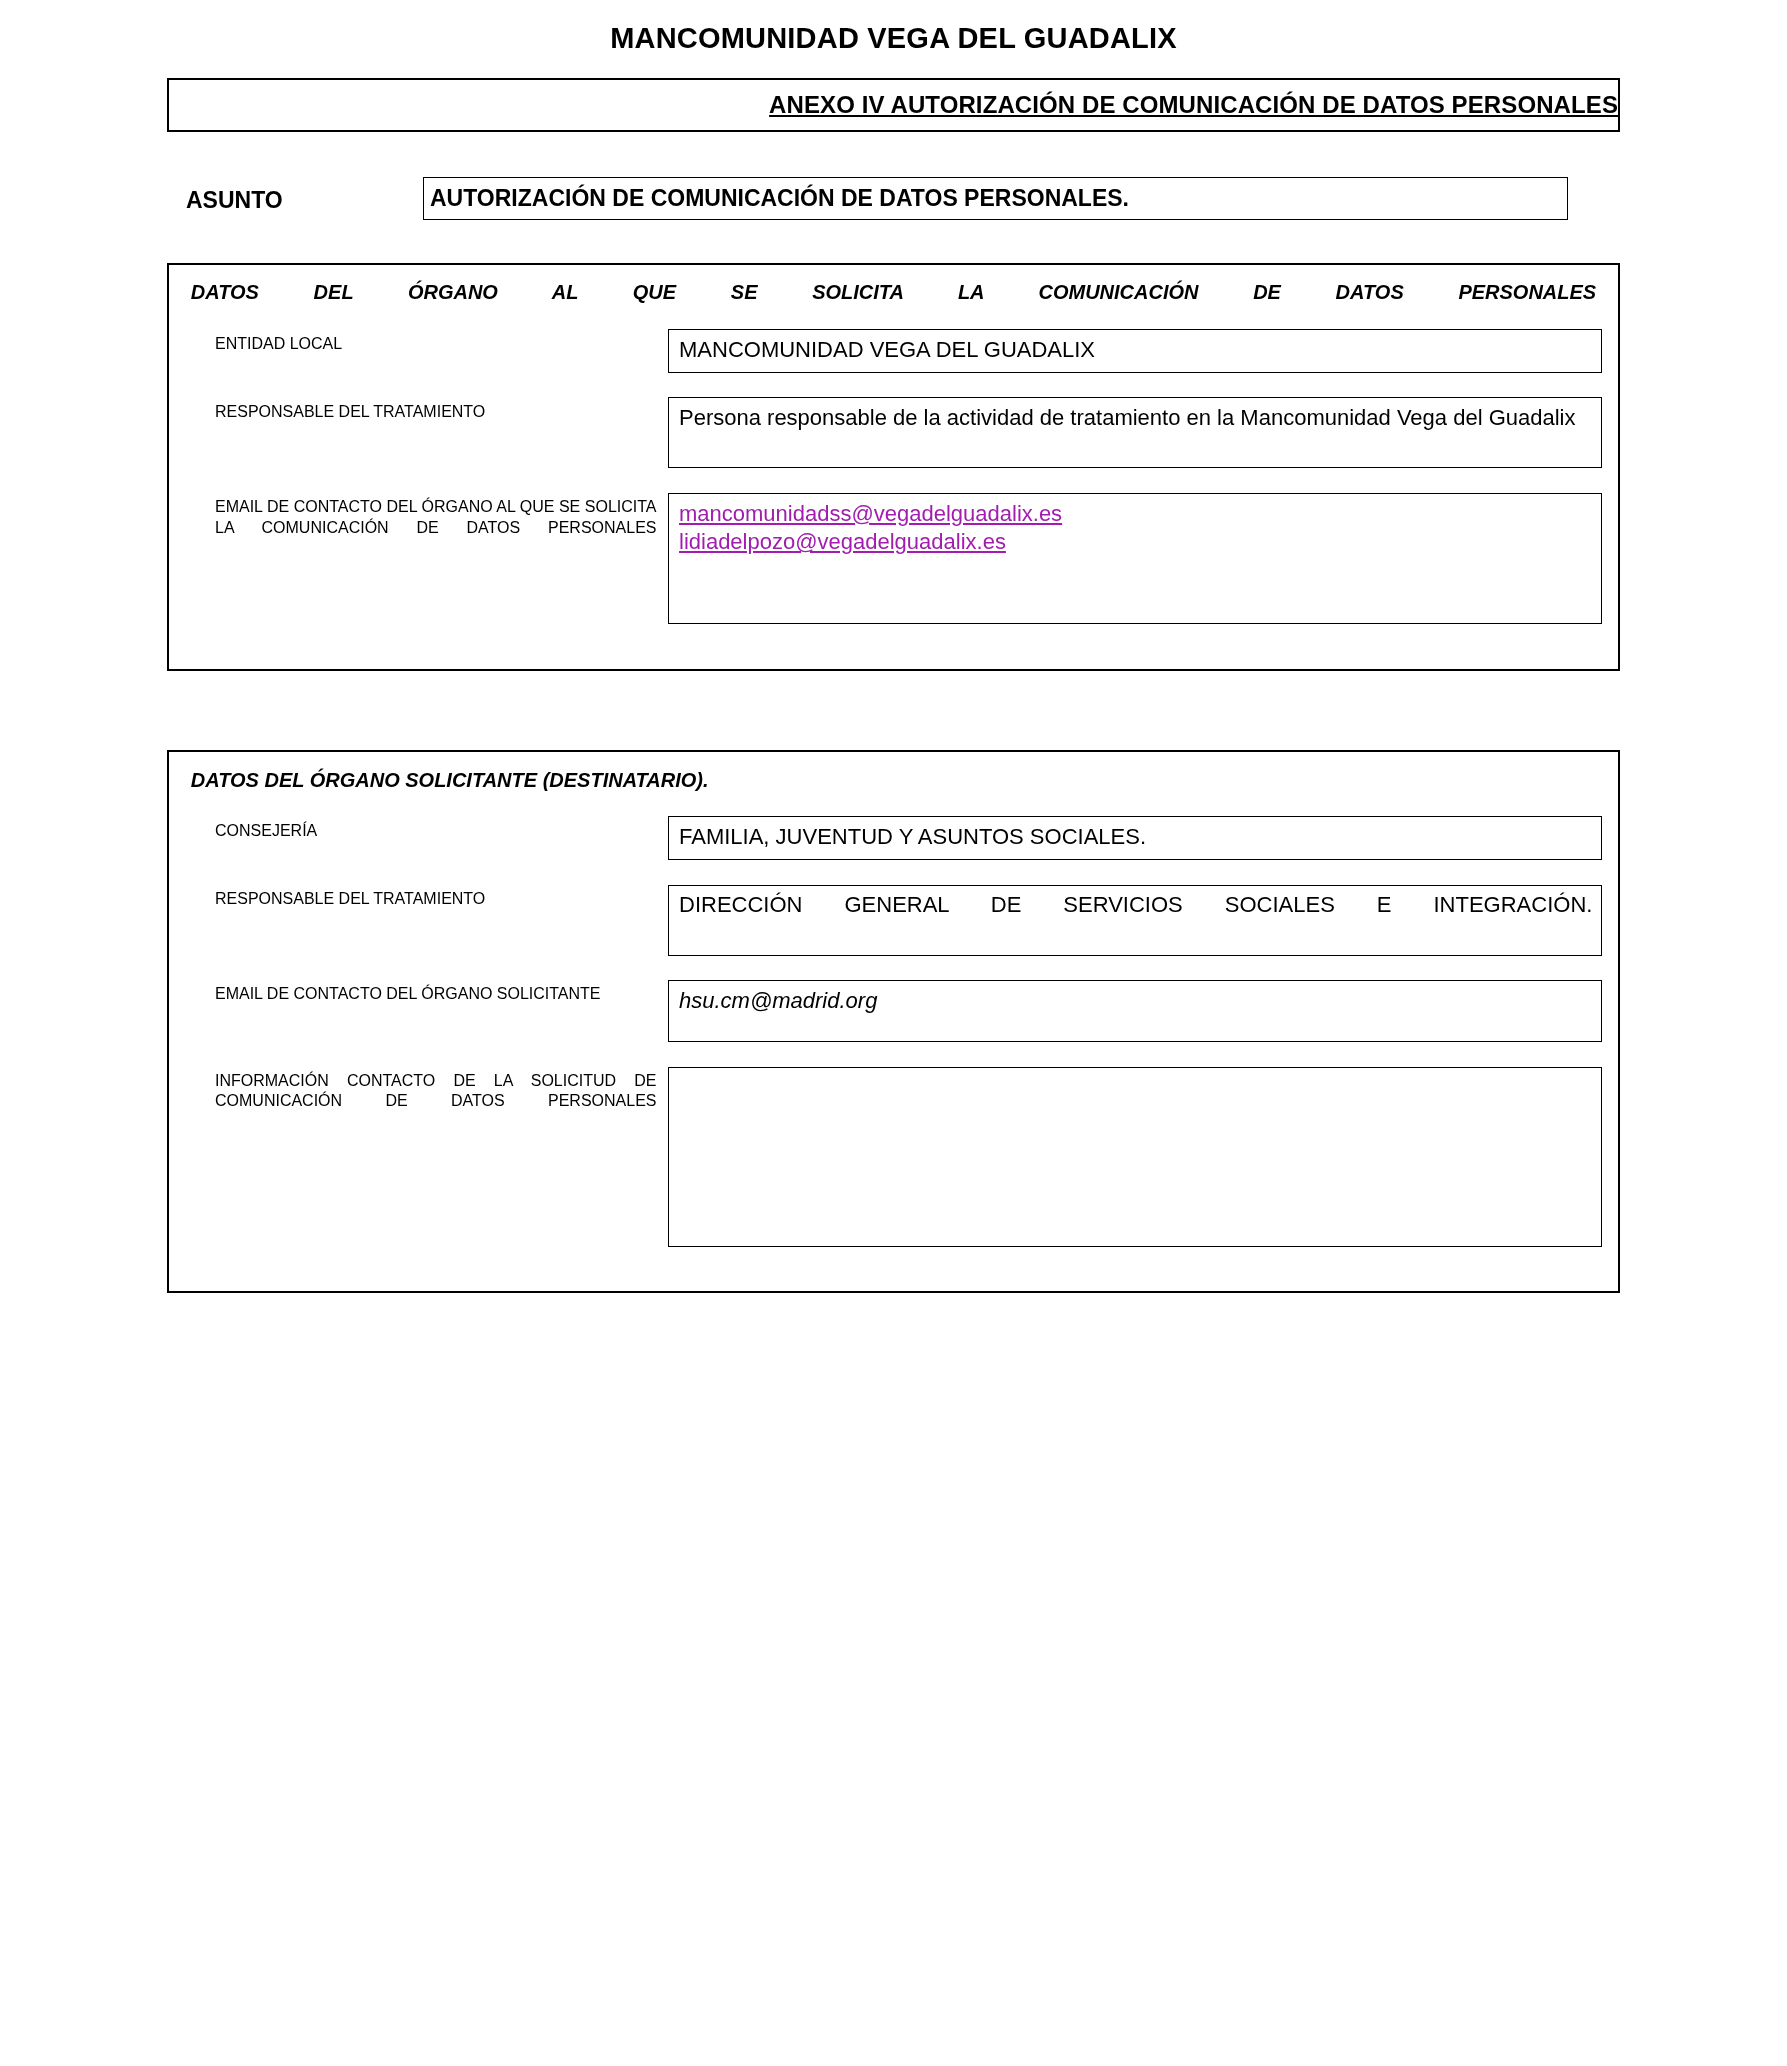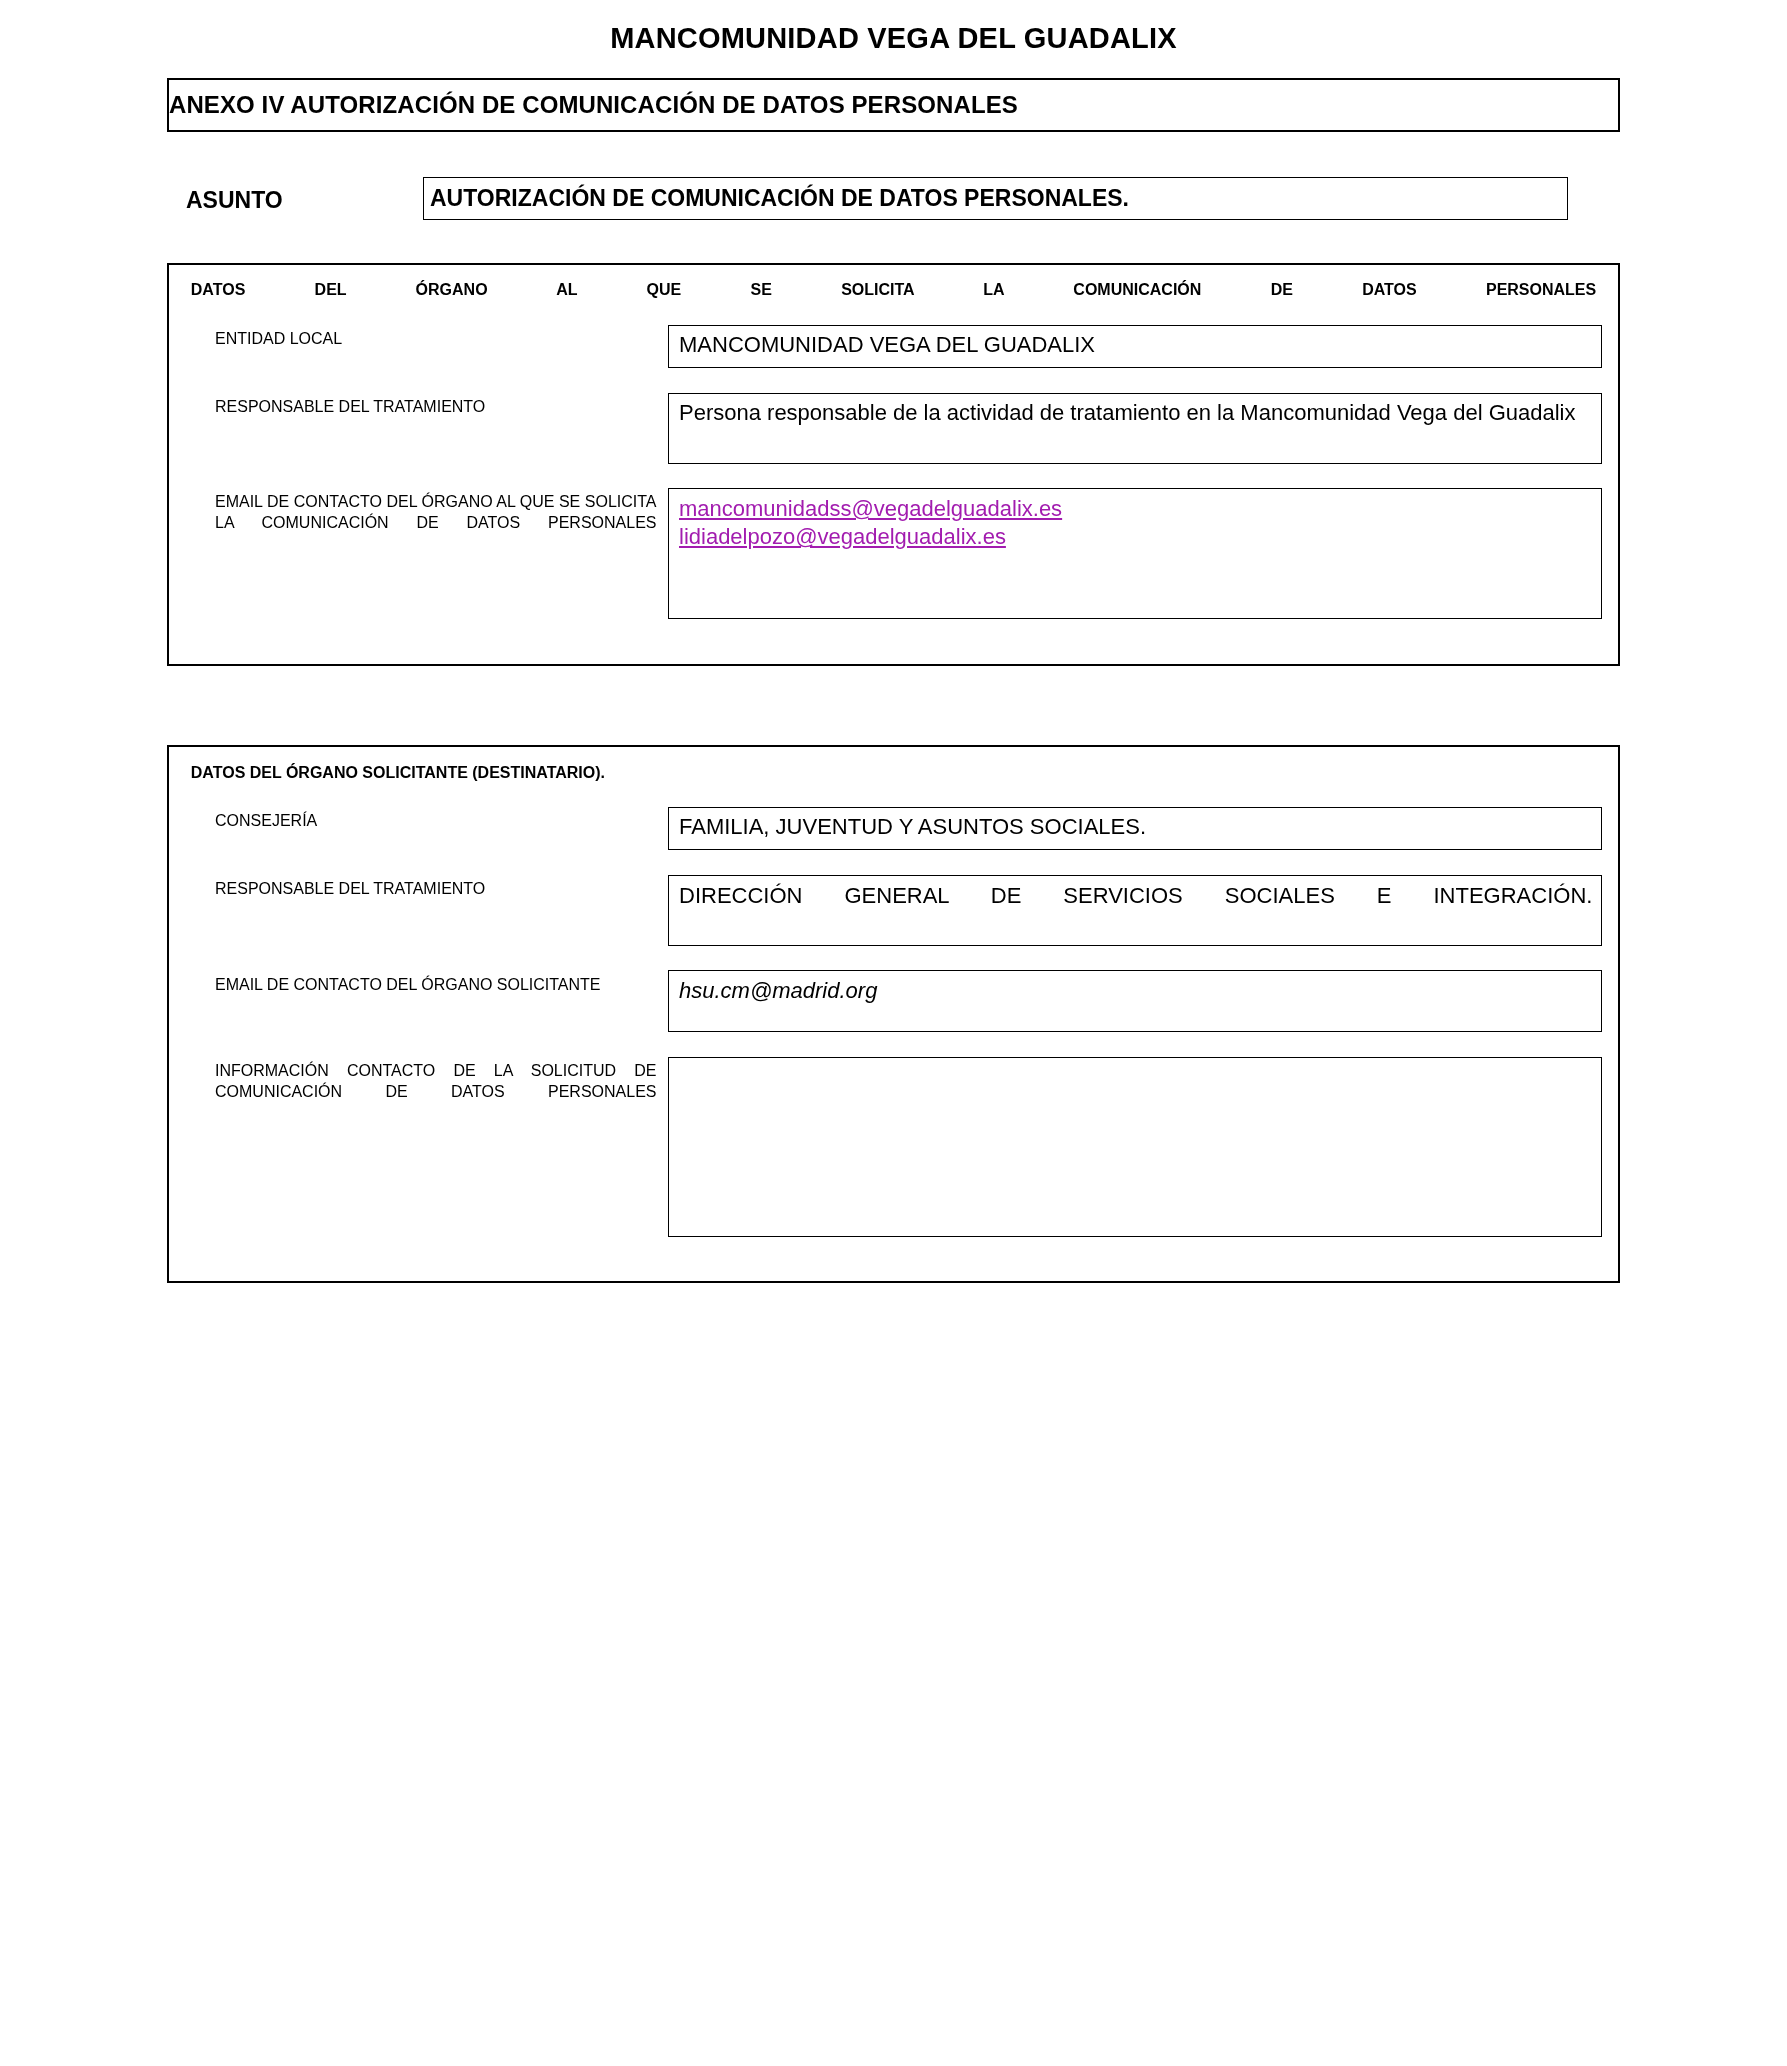--- a/index.html
+++ b/index.html
@@ -31,21 +31,22 @@
     letter-spacing: 0.2px;
     margin: 21.6px 0 0 0;
   }
 
   .anexo-bar {
     margin: 23px 167px 0 167px;
     border: 2.2px solid #000;
     height: 50px;
     display: flex;
     align-items: center;
-    justify-content: flex-start;
+    justify-content: flex-end;
+    text-decoration: underline;
   }
   .anexo-bar span {
     font-weight: bold;
     font-size: 24px;
     letter-spacing: 0.1px;
   }
 
   
   .asunto-row {
     margin: 45px 0 0 0;
@@ -79,25 +80,26 @@
     margin: 0 167px 0 167px;
     border: 2.2px solid #000;
     box-sizing: border-box;
     padding: 13px 16px 18.7px 16px;
   }
   .section-1 { margin-top: 43px; }
   .section-2 { margin-top: 79px; }
 
   .section-heading {
     font-weight: bold;
-    font-size: 16px;
+    font-size: 20px;
     line-height: 1.22;
     text-align: justify;
     text-align-last: justify;
     margin: 2.9px 5.8px 0 5.8px;
+    font-style: italic;
   }
   .section-heading.no-justify {
     text-align: left;
     text-align-last: left;
   }
 
   
   .field-row {
     display: flex;
     align-items: flex-start;

